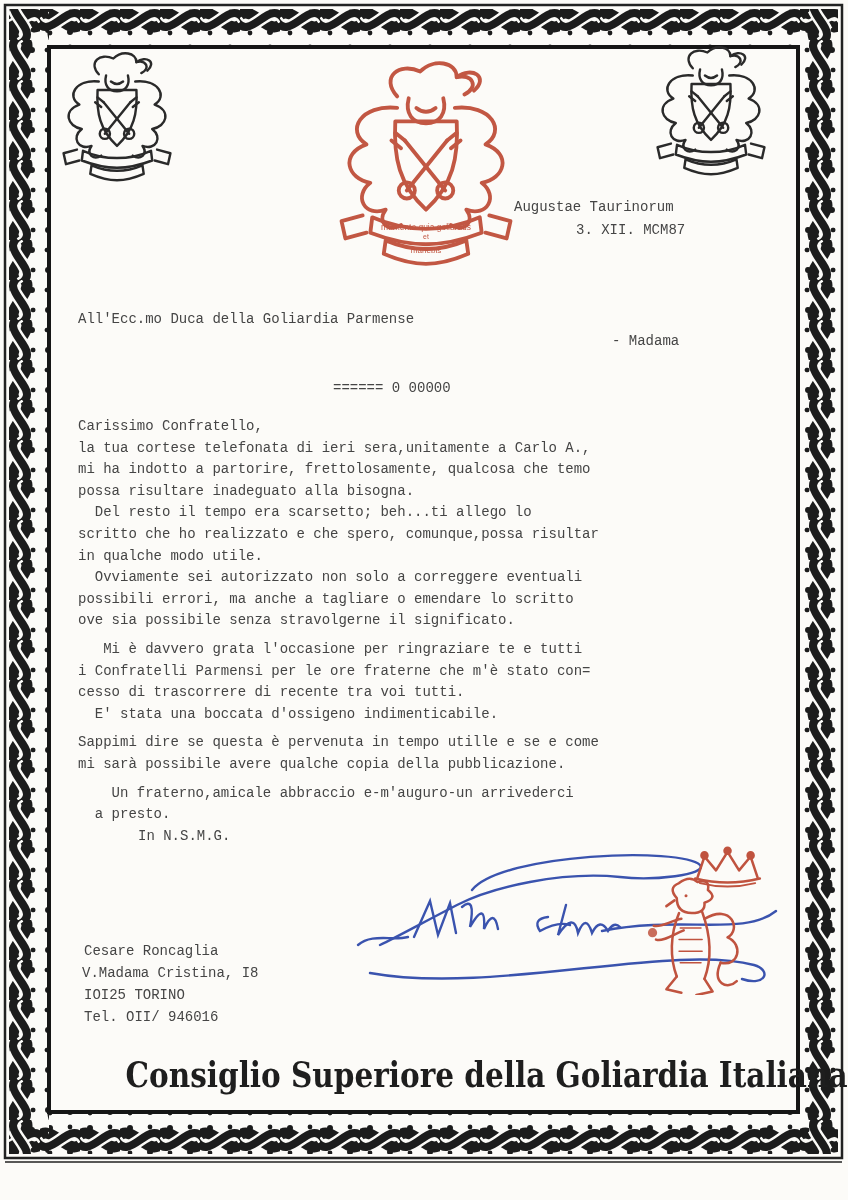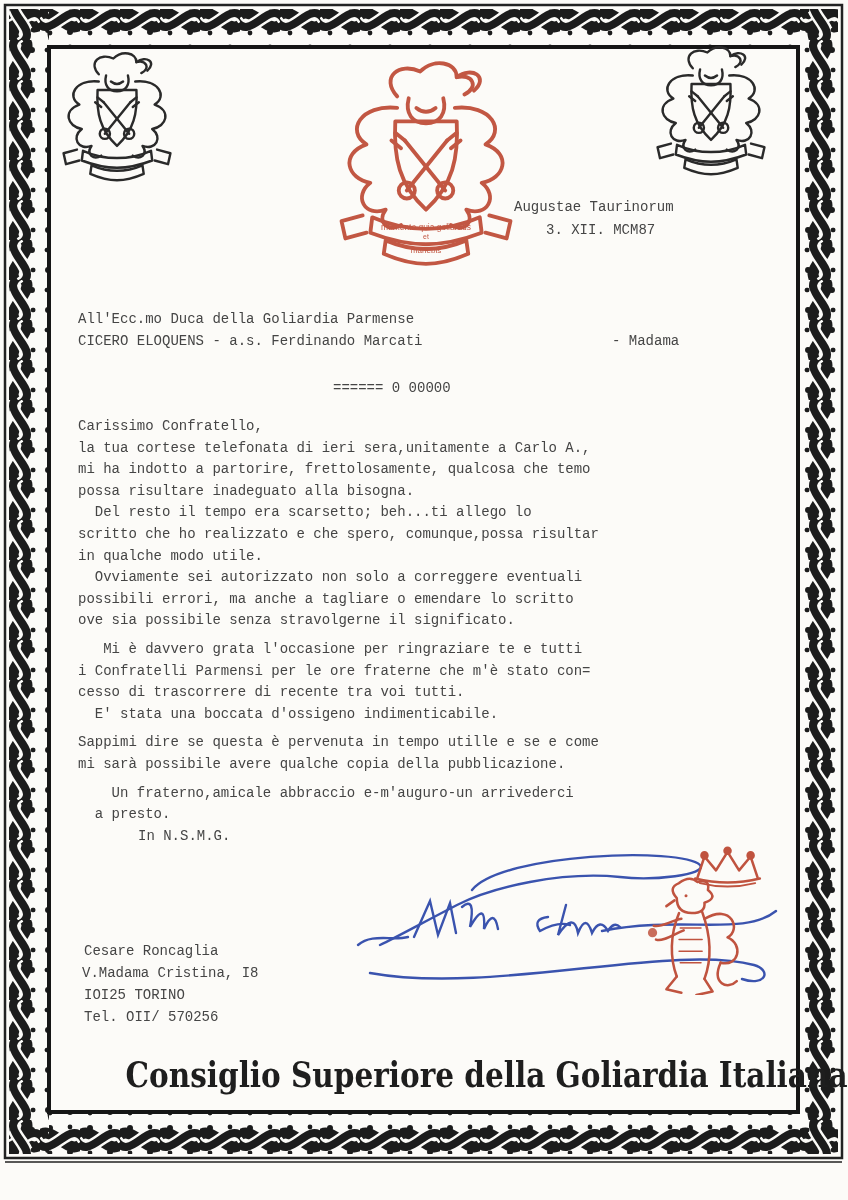--- a/index.html
+++ b/index.html
@@ -102,24 +102,23 @@
   </svg>
 
   <svg class="abs crest-red" style="left:330px;top:58px" width="192" height="215" viewBox="0 0 100 112">
     <use href="#crest-shape"></use>
     <text x="50" y="89.5" font-size="4.4" text-anchor="middle" fill="currentColor" stroke="none" font-family="Liberation Sans, sans-serif">memento quia goliardus</text>
     <text x="50" y="94.5" font-size="3.6" text-anchor="middle" fill="currentColor" stroke="none" font-family="Liberation Sans, sans-serif">et</text>
     <text x="50" y="101.5" font-size="4.2" text-anchor="middle" fill="currentColor" stroke="none" font-family="Liberation Sans, sans-serif">manebis</text>
   </svg>
 
   <div class="abs type" style="left:514px;top:197px">Augustae Taurinorum</div>
-  <div class="abs type" style="left:546px;top:220px">3. XII. MCM87</div>
+  <div class="abs type" style="left:576px;top:220px">3. XII. MCM87</div>
 
   <div class="abs type" style="left:78px;top:309px">All'Ecc.mo Duca della Goliardia Parmense</div>
-  <div class="abs type" style="left:78px;top:331px">CICERO ELOQUENS - a.s. Ferdinando Marcati</div>
   <div class="abs type" style="left:612px;top:331px">- Madama</div>
 
   <div class="abs type" style="left:333px;top:378px">====== 0 00000</div>
 
   <div class="abs body-copy" style="left:78px;top:416px;width:690px">
     <div class="type">Carissimo Confratello,
 la tua cortese telefonata di ieri sera,unitamente a Carlo A.,
 mi ha indotto a partorire, frettolosamente, qualcosa che temo
 possa risultare inadeguato alla bisogna.
   Del resto il tempo era scarsetto; beh...ti allego lo
@@ -178,17 +177,17 @@
       <path d="M44,114 l-9,11 l13,3"></path>
       <path d="M68,116 l7,11 l-14,3"></path>
       <path d="M68,64 C92,50 100,74 88,80 C102,86 98,106 82,102"></path>
       <path d="M82,102 C74,120 88,126 96,118"></path>
     </g>
   </svg>
 
   <div class="abs type" style="left:84px;top:941px">Cesare Roncaglia</div>
   <div class="abs type" style="left:82px;top:963px">V.Madama Cristina, I8</div>
   <div class="abs type" style="left:84px;top:985px">IOI25 TORINO</div>
-  <div class="abs type" style="left:84px;top:1007px">Tel. OII/ 570256</div>
+  <div class="abs type" style="left:84px;top:1007px">Tel. OII/ 946016</div>
 
   <div class="abs footer-title" style="left:60px;top:1053px;width:728px">Consiglio Superiore della Goliardia Italiana</div>
 
 </div>
 
 </body></html>

